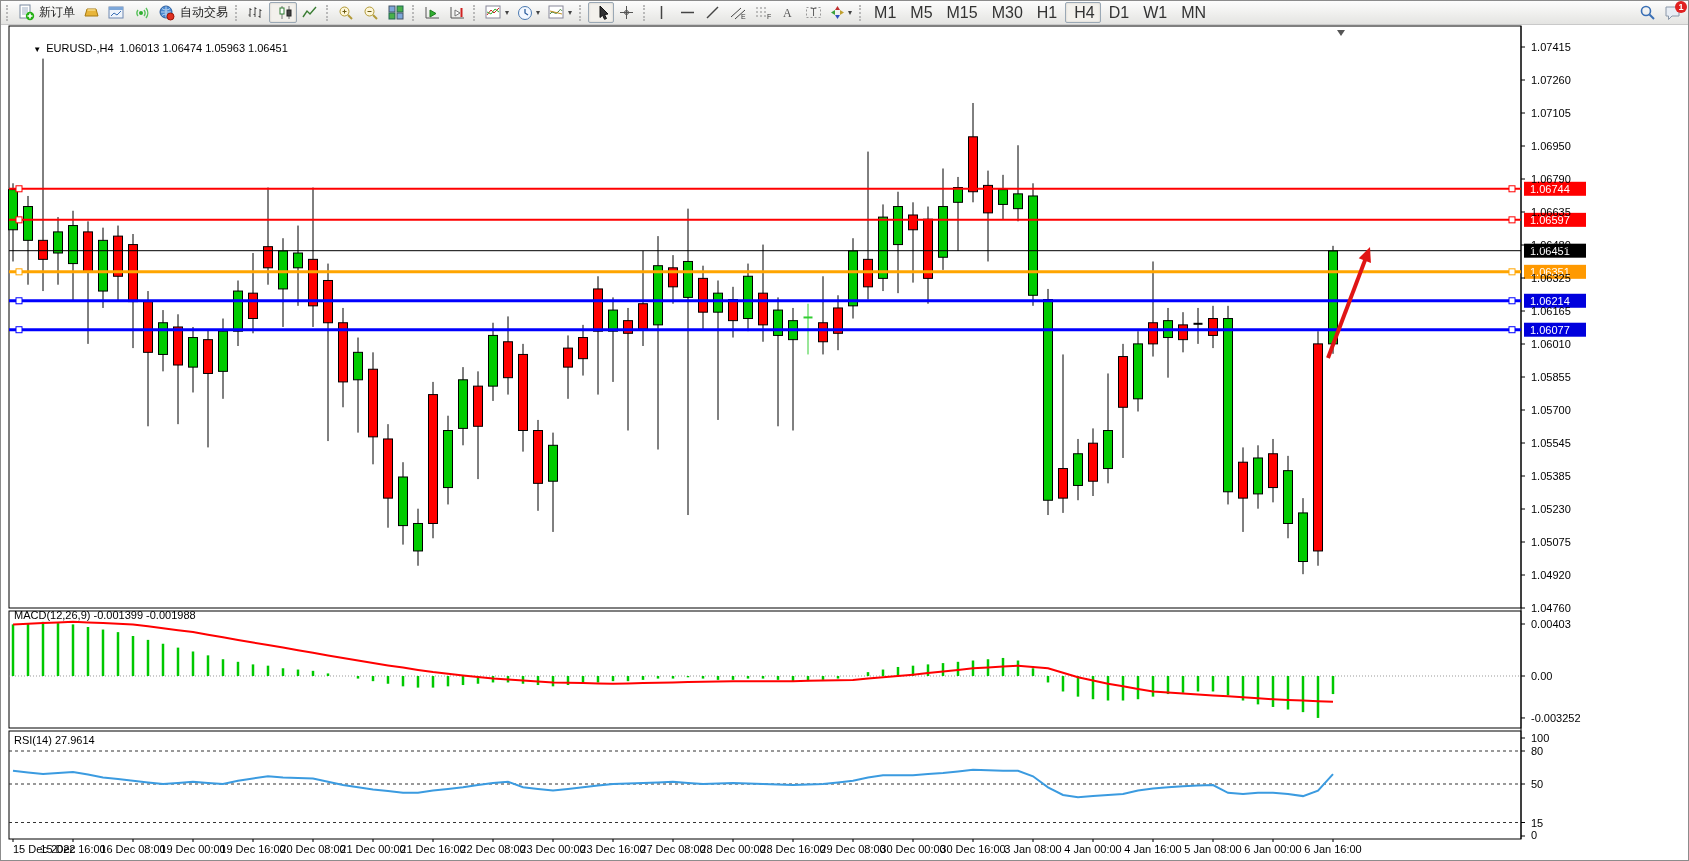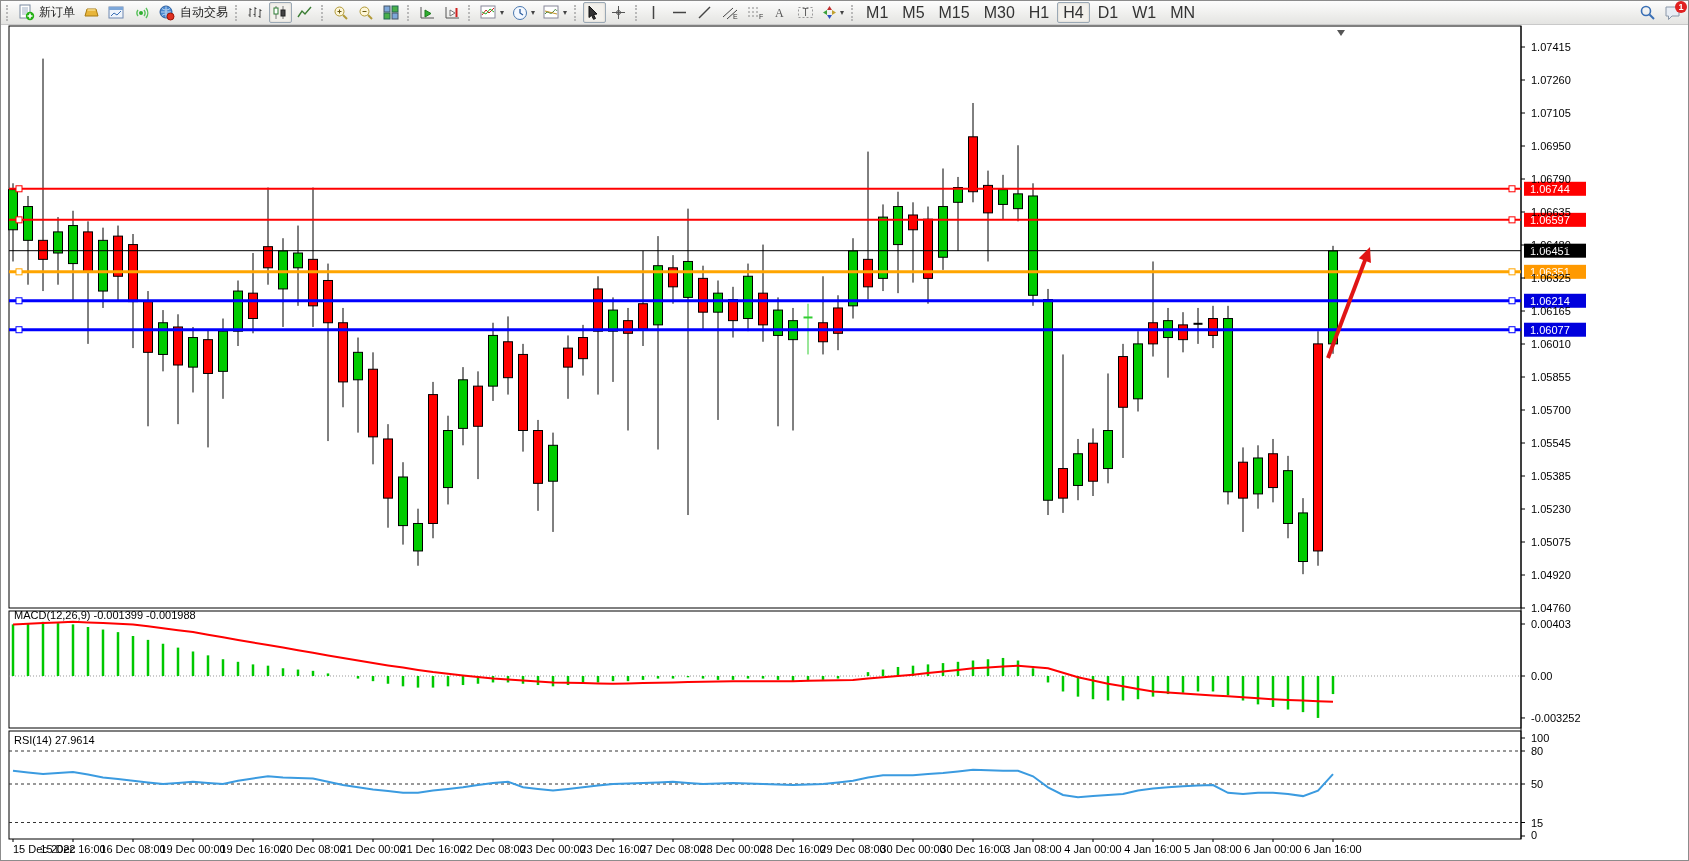--- a/index.html
+++ b/index.html
@@ -7,21 +7,21 @@
   #app{position:relative;width:1689px;height:861px;background:#fff;overflow:hidden;
        font-family:"Liberation Sans",sans-serif;border:1px solid #8c8c8c;}
   
   #toolbar{position:absolute;left:0;top:0;width:100%;height:24px;
     background:linear-gradient(#fdfdfd,#eeeeec 60%,#e4e4e2);
     border-bottom:1px solid #c9c9c9;display:flex;align-items:center;padding:0 2px;}
   .grip{width:5px;height:16px;margin:0 3px;border-left:2px dotted #b9b9b9;}
   .tb-group{display:flex;align-items:center;height:24px;}
   .tb-btn{display:flex;align-items:center;height:21px;min-width:23px;padding:0 2px;margin:0 1px;
     border:1px solid transparent;border-radius:2px;cursor:default;color:#222;}
-  .tb-btn.active{border-color:#9aa8b5;background:#f3f1ec;box-shadow:inset 0 0 2px #c9c5bb;}
+  .tb-btn.active{border-color:#9aa8b5;background:#f3f1ec;box-shadow:inset 0 0 2px #c9c5bb;padding-left:8px;}
   .tb-btn .lbl{font-size:12px;margin-left:4px;white-space:nowrap;}
   .tb-btn .dd{font-size:8px;color:#444;margin-left:3px;}
   .tb-btn svg{display:block;}
   .tf-btn{font-size:16px;color:#333;padding:0 5px;justify-content:flex-end;}
   #tb-right{margin-left:auto;display:flex;align-items:center;}
   #search-btn,#notif-btn{position:relative;}
   .badge{position:absolute;top:-2px;right:-3px;background:#e02020;color:#fff;font-size:9px;
     width:12px;height:12px;border-radius:50%;text-align:center;line-height:12px;font-weight:bold;}
   
   #chart-wrap{position:absolute;left:0;top:24px;width:1689px;height:837px;background:#fff;}
@@ -737,16 +737,19 @@
           <text x="1152" y="852" fill="#000" font-size="11" font-family="Liberation Sans" text-anchor="middle">4 Jan 16:00</text>
           <line x1="1212" y1="838" x2="1212" y2="841" stroke="#000"></line>
           <text x="1212" y="852" fill="#000" font-size="11" font-family="Liberation Sans" text-anchor="middle">5 Jan 08:00</text>
           <line x1="1272" y1="838" x2="1272" y2="841" stroke="#000"></line>
           <text x="1272" y="852" fill="#000" font-size="11" font-family="Liberation Sans" text-anchor="middle">6 Jan 00:00</text>
           <line x1="1332" y1="838" x2="1332" y2="841" stroke="#000"></line>
           <text x="1332" y="852" fill="#000" font-size="11" font-family="Liberation Sans" text-anchor="middle">6 Jan 16:00</text>
         </g>
       </svg>
 
+    <div class="pane-label" id="main-title">
+      <span class="tri">▼</span><span>EURUSD-,H4  1.06013 1.06474 1.05963 1.06451</span>
+    </div>
     <div class="pane-label" id="macd-label">MACD(12,26,9) -0.001399 -0.001988</div>
     <div class="pane-label" id="rsi-label">RSI(14) 27.9614</div>
   </div>
 </div>
 
 </body></html>

